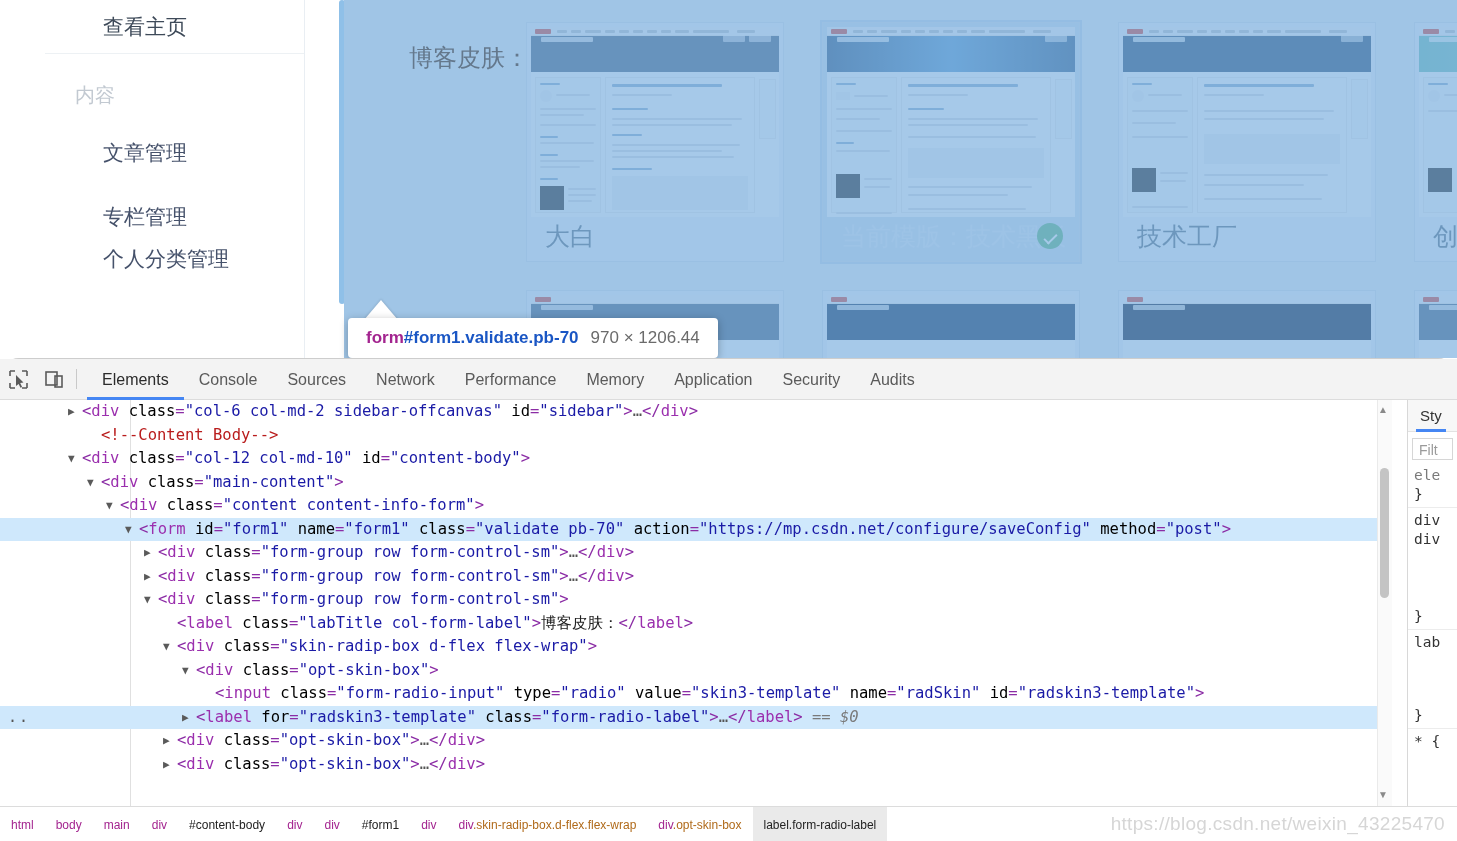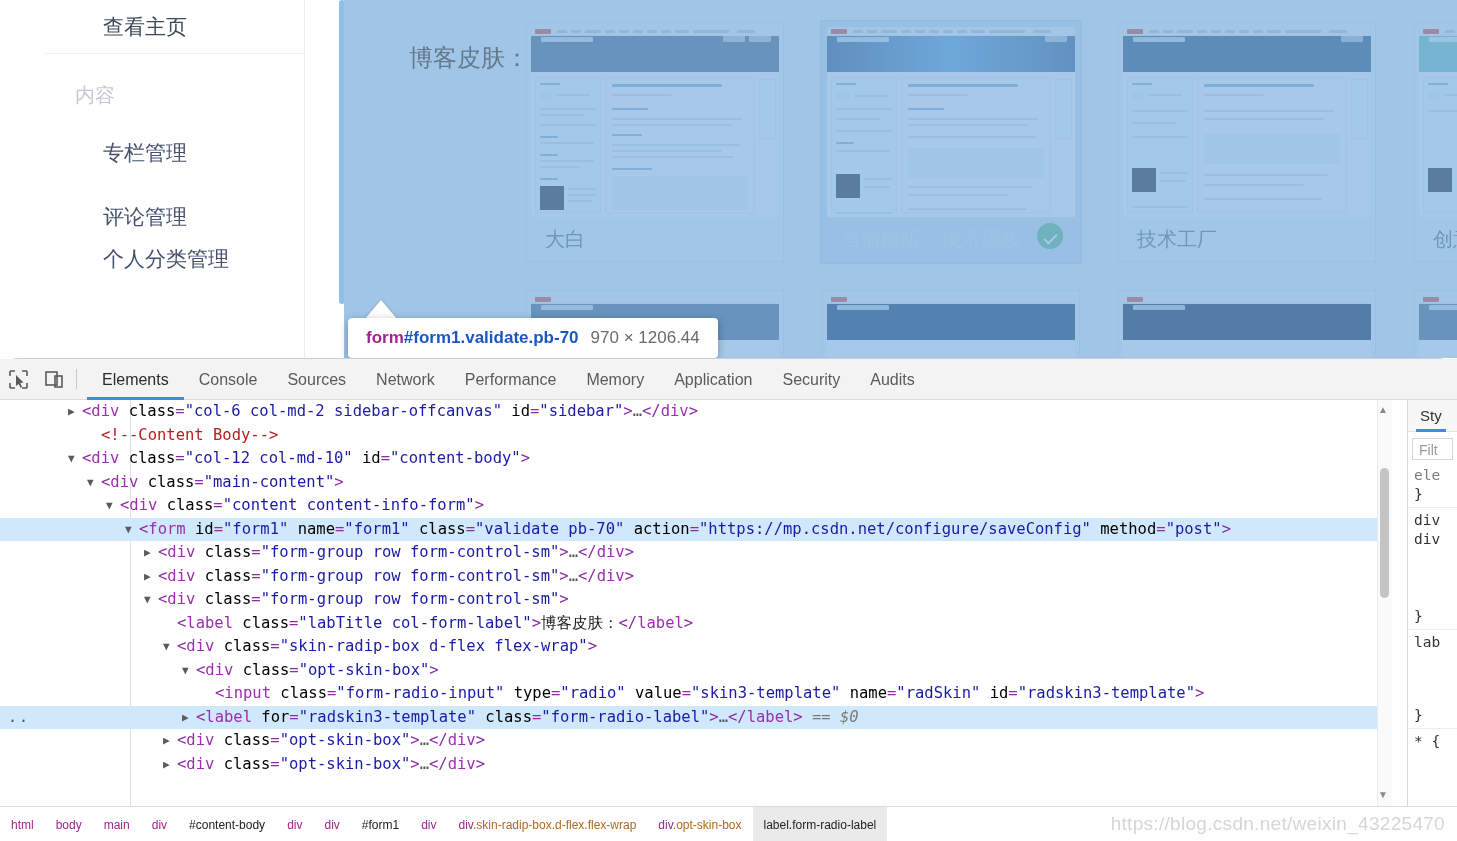--- a/index.html
+++ b/index.html
@@ -82,21 +82,21 @@
   .skin-card.selected {
     background: #dbe7f2;
     box-shadow: 0 0 0 2px #cfe0ef;
   }
   .skin-thumb {
     position: absolute; left: 4px; right: 4px; top: 4px; bottom: 44px;
     background: #fff; overflow: hidden;
   }
   .skin-name {
     position: absolute; left: 18px; bottom: 8px;
-    font-size: 20px; color: #5c6f82; opacity: .9;
+    font-size: 25px; color: #5c6f82; opacity: .9;
     white-space: nowrap;
     margin-top: 18px;
   }
   .skin-card.selected .skin-name { color: #e8f0f8; }
   .skin-check {
     position: absolute; right: 16px; bottom: 12px;
     width: 26px; height: 26px; border-radius: 50%;
     background: #6fbf8b;
   }
   .skin-check::after {
@@ -258,22 +258,22 @@
 <body>
 
 <div id="root">
 
   <div id="page">
     <div id="page-left-gutter"></div>
 
     <div id="sidebar">
       <div class="side-top-item">查看主页</div>
       <div class="side-section">内容</div>
+      <div class="side-item">文章管理</div>
       <div class="side-item">专栏管理</div>
-      <div class="side-item">评论管理</div>
       <div class="side-item clipped">个人分类管理</div>
     </div>
     <div id="page-divider-vert"></div>
     <div id="sidebar-scroll"></div>
 
     <div id="content-area">
 
       <div class="skin-card" style="left:182px; top:22px; width:258px; height:240px;">
         <div class="skin-thumb">
           <div class="mini">

